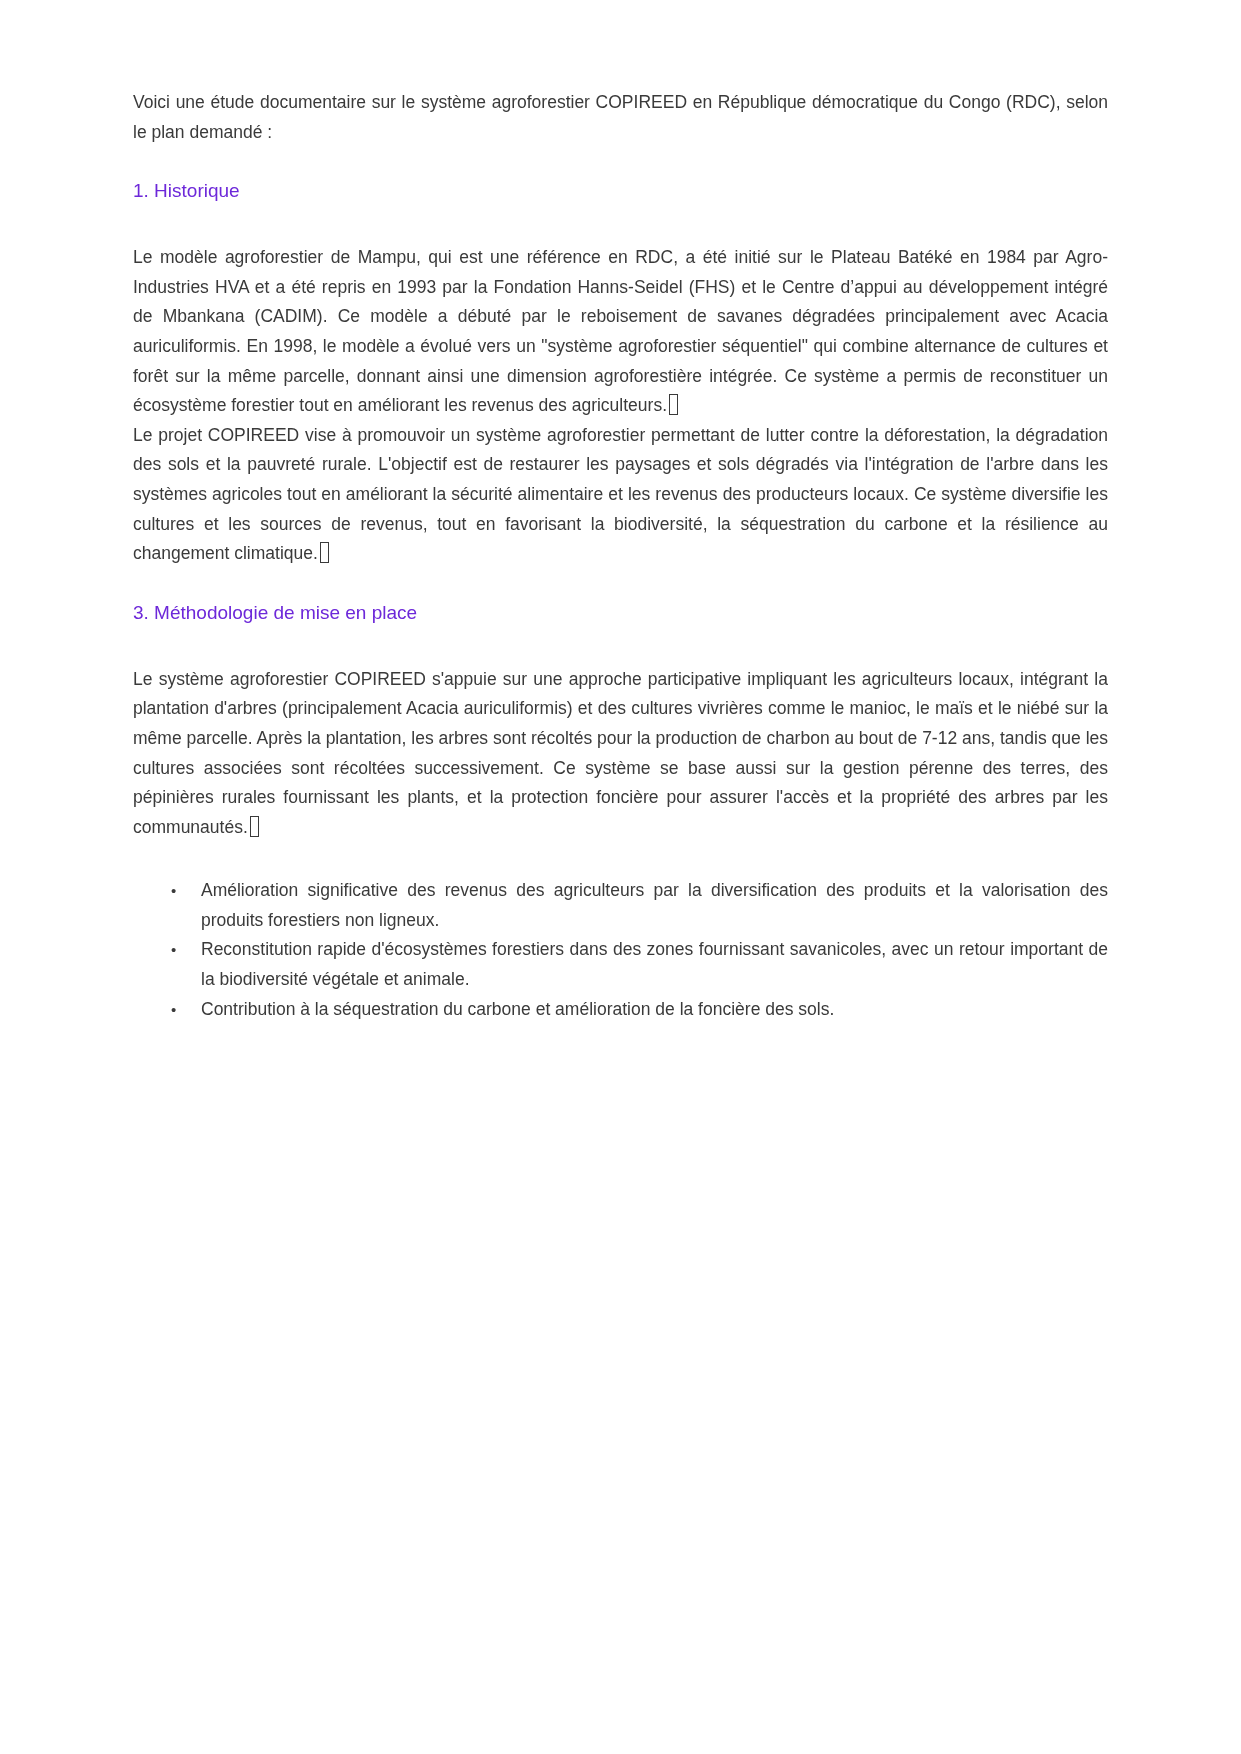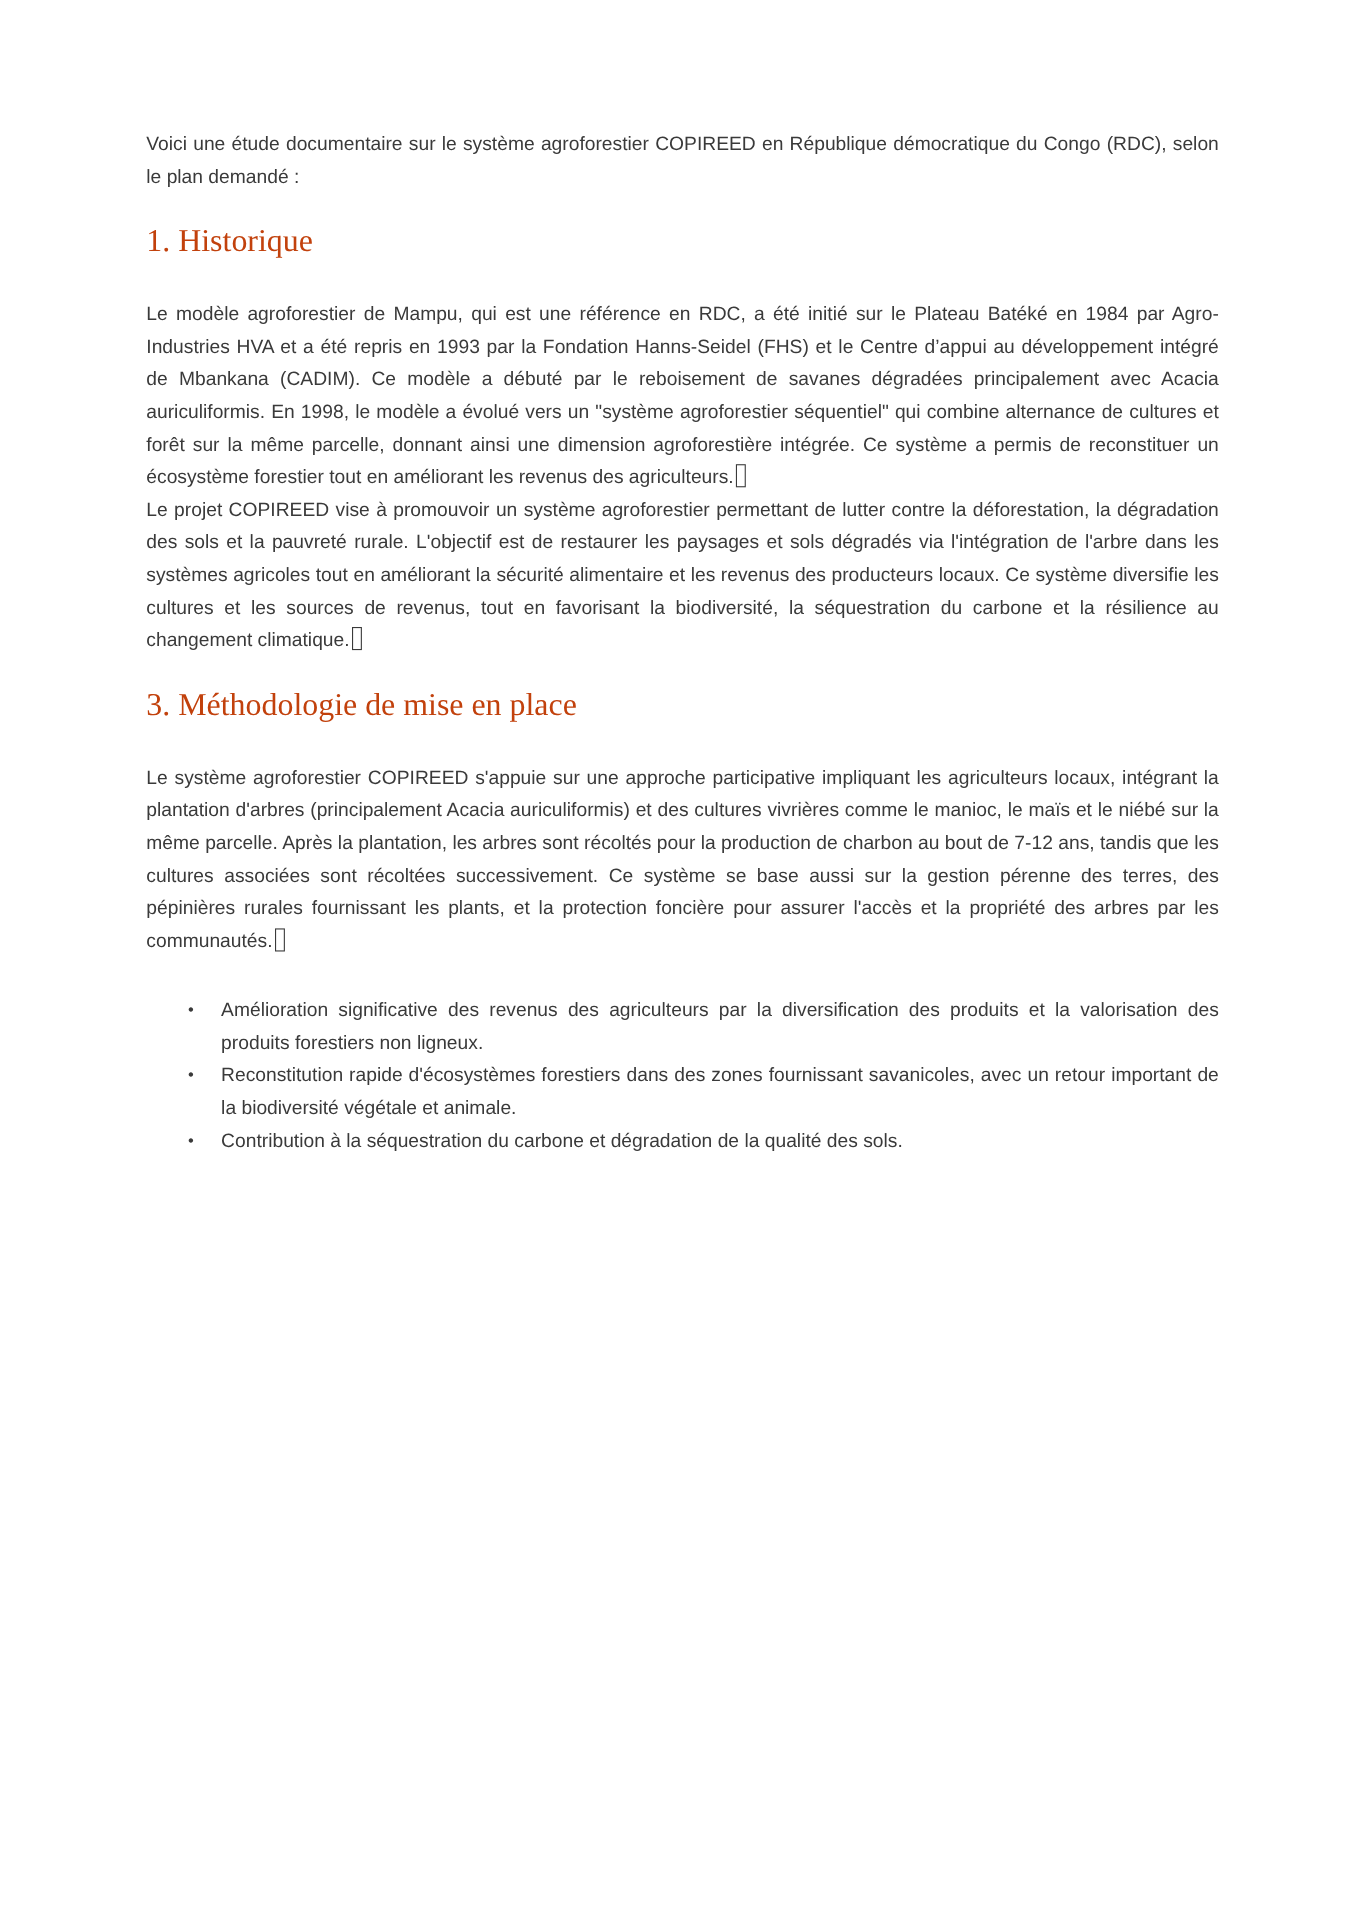--- a/index.html
+++ b/index.html
@@ -7,36 +7,36 @@
     padding: 0;
     background: #ffffff;
   }
   .page {
     position: relative;
     width: 1241px;
     height: 1754px;
     margin: 0 auto;
     background: #ffffff;
     box-sizing: border-box;
-    padding: 116px 133px 60px 133px;
+    padding: 88px 133px 60px 133px;
     font-family: "Liberation Sans", sans-serif;
     font-size: 17.5px;
     color: #3a3a3a;
   }
   p.body-text {
     margin: 0;
     text-align: justify;
     line-height: 29.6px;
   }
   h1.doc-heading {
-    font-family: Liberation Serif, serif;
+    font-family: Liberation Sans, sans-serif;
     font-weight: 400;
-    font-size: 29px;
+    font-size: 19px;
     line-height: 34px;
-    color: #c2410c;
+    color: #6d28d9;
     margin: 27px 0 35px 0;
   }
   .bullet-list {
     margin: 34px 0 0 0;
   }
   .bullet {
     display: flex;
     align-items: flex-start;
     line-height: 29.6px;
   }
@@ -82,17 +82,17 @@
     <div class="bullet">
       <span class="bullet-marker">•</span>
       <span class="bullet-text">Amélioration significative des revenus des agriculteurs par la diversification des produits et la valorisation des produits forestiers non ligneux.</span>
     </div>
     <div class="bullet">
       <span class="bullet-marker">•</span>
       <span class="bullet-text">Reconstitution rapide d'écosystèmes forestiers dans des zones fournissant savanicoles, avec un retour important de la biodiversité végétale et animale.</span>
     </div>
     <div class="bullet">
       <span class="bullet-marker">•</span>
-      <span class="bullet-text">Contribution à la séquestration du carbone et dégradation de la qualité des sols.</span>
+      <span class="bullet-text">Contribution à la séquestration du carbone et amélioration de la foncière des sols.</span>
     </div>
   </div>
 
 </div>
 
 </body></html>

